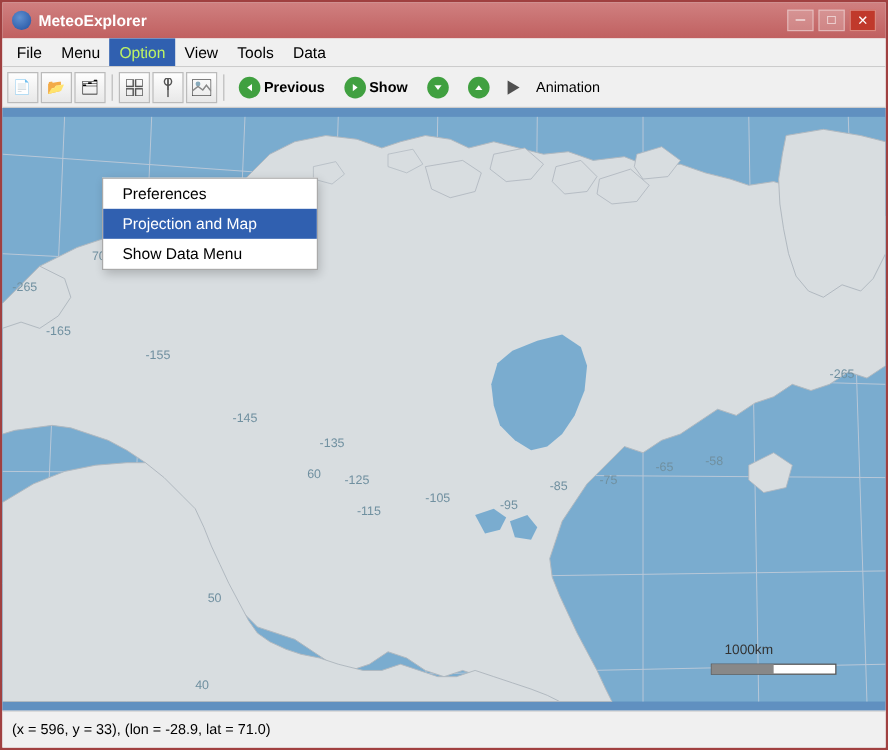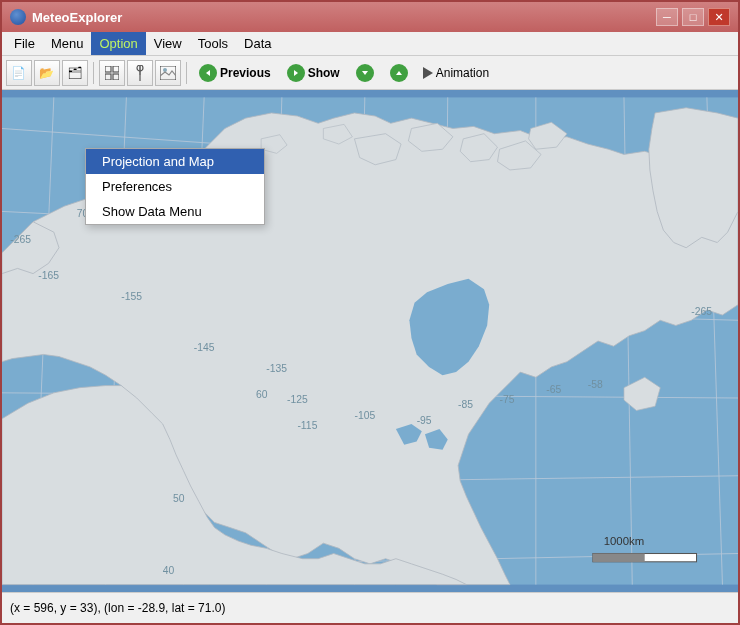--- a/index.html
+++ b/index.html
@@ -131,21 +131,21 @@
       display: flex;
       align-items: center;
       justify-content: center;
       font-size: 10px;
     }
     .nav-icon-circle.green { background: #40a040; }
     .nav-label { font-size: 12px; }
     .animation-btn {
       display: flex;
       align-items: center;
-      gap: 3px;
+      gap: 14px;
       padding: 2px 6px;
       cursor: pointer;
     }
     .play-triangle {
       width: 0;
       height: 0;
       border-top: 6px solid transparent;
       border-bottom: 6px solid transparent;
       border-left: 10px solid #505050;
     }
@@ -411,22 +411,22 @@
       <text x="165" y="390" class="grid-label">50</text>
       <text x="155" y="460" class="grid-label">40</text>
       <text x="665" y="210" class="grid-label">-265</text>
 
       <rect x="570" y="440" width="100" height="8" fill="white" stroke="#555" stroke-width="1"></rect>
       <rect x="570" y="440" width="50" height="8" fill="#888"></rect>
       <text x="600" y="432" font-size="11" fill="#333" text-anchor="middle">1000km</text>
     </svg>
 
     <div class="dropdown-menu">
+      <div class="dropdown-item">Preferences</div>
       <div class="dropdown-item highlighted">Projection and Map</div>
-      <div class="dropdown-item">Preferences</div>
       <div class="dropdown-item">Show Data Menu</div>
     </div>
   </div>
 
   <div class="status-bar">
     <span>(x = 596, y = 33), (lon = -28.9, lat = 71.0)</span>
   </div>
 </div>
 
 </body></html>

